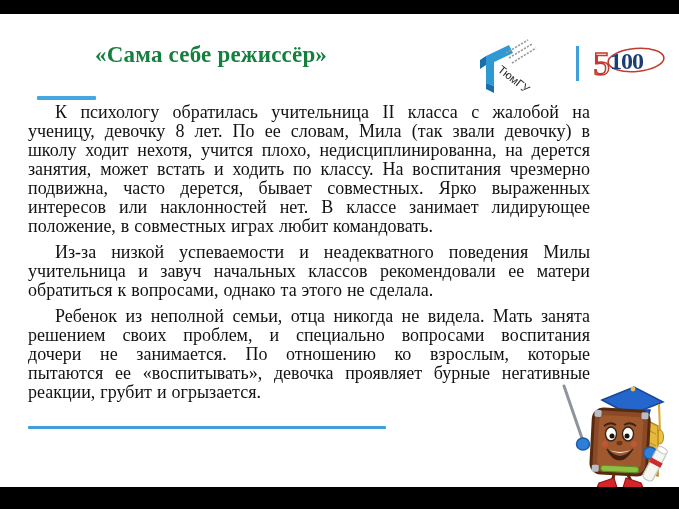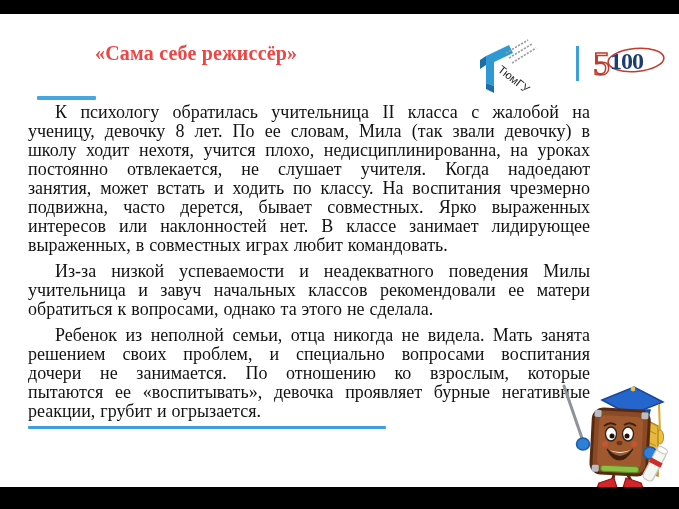--- a/index.html
+++ b/index.html
@@ -6,21 +6,21 @@
   .slide{
     position:relative;width:679px;height:509px;background:#ffffff;
     overflow:hidden;font-family:"Liberation Serif",serif;
   }
   .bar{position:absolute;left:0;width:679px;background:#000;z-index:6;}
   .bar-top{top:0;height:14px;}
   .bar-bottom{bottom:0;height:22px;}
 
   .slide-title{
     position:absolute;left:95px;top:42px;
-    font-size:20px;font-weight:bold;color:#ef4444;letter-spacing:.2px;
+    font-size:23px;font-weight:bold;color:#15803d;letter-spacing:.2px;
     white-space:nowrap;
   }
   .accent-dash{
     position:absolute;left:37px;top:96px;width:59px;height:3.5px;
     background:#45a7e0;border-radius:1px;
   }
   .bottom-rule{
     position:absolute;left:28px;top:426px;width:358px;height:3px;
     background:#3f9fd8;border-radius:1px;
   }
@@ -78,26 +78,25 @@
     <text x="1" y="33" font-family="Liberation Serif, serif" font-size="34" fill="#ffffff" stroke="#c23b2d" stroke-width="1.5">5</text>
     <text x="18" y="27" font-family="Liberation Serif, serif" font-size="24" font-weight="bold" fill="#1d3d74" letter-spacing="-1">100</text>
   </svg>
 
   <div class="accent-dash"></div>
 
   <div class="text-block">
       <div class="paragraph">
         <div class="line first">К психологу обратилась учительница II класса с жалобой на</div>
         <div class="line">ученицу, девочку 8 лет. По ее словам, Мила (так звали девочку) в</div>
-        <div class="line">школу ходит нехотя, учится плохо, недисциплинированна, на уроках</div>
-        <div class="line">постоянно отвлекается, не слушает учителя. Когда надоедают</div>
+        <div class="line">школу ходит нехотя, учится плохо, недисциплинированна, на дерется</div>
         <div class="line">занятия, может встать и ходить по классу. На воспитания чрезмерно</div>
         <div class="line">подвижна, часто дерется, бывает совместных. Ярко выраженных</div>
         <div class="line">интересов или наклонностей нет. В классе занимает лидирующее</div>
-        <div class="line last">выраженных, в совместных играх любит командовать.</div>
+        <div class="line last">положение, в совместных играх любит командовать.</div>
       </div>
       <div class="paragraph">
         <div class="line first">Из-за низкой успеваемости и неадекватного поведения Милы</div>
         <div class="line">учительница и завуч начальных классов рекомендовали ее матери</div>
         <div class="line last">обратиться к вопросами, однако та этого не сделала.</div>
       </div>
       <div class="paragraph">
         <div class="line first">Ребенок из неполной семьи, отца никогда не видела. Мать занята</div>
         <div class="line">решением своих проблем, и специально вопросами воспитания</div>
         <div class="line">дочери не занимается. По отношению ко взрослым, которые</div>

